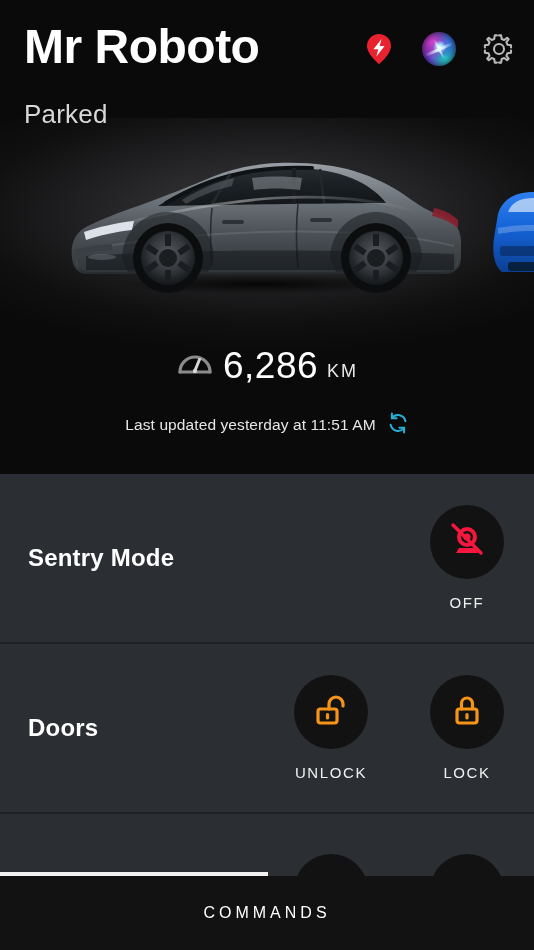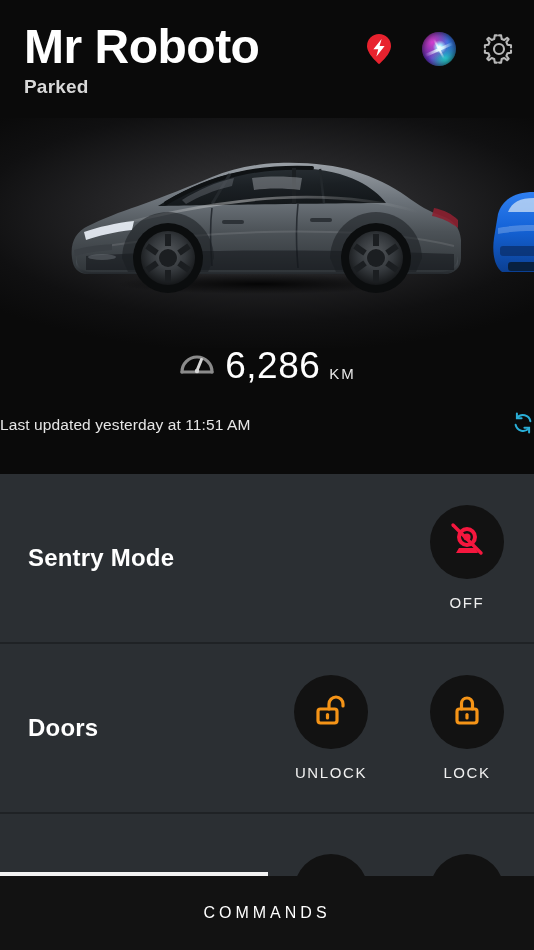--- a/index.html
+++ b/index.html
@@ -20,22 +20,22 @@
   .header {
     position:absolute; left:0; top:0; width:534px; height:130px;
     padding:22px 22px 0 24px;
     z-index:5;
   }
   .car-name {
     font-size:48px; font-weight:bold; color:#ffffff;
     letter-spacing:-0.5px; line-height:1.05;
   }
   .car-status {
-    font-size:19px; font-weight:bold; color:#d8d8d8;
-    margin-top:4px; letter-spacing:0.2px;
+    font-size:26px; font-weight:normal; color:#d8d8d8;
+    margin-top:27px; letter-spacing:0.2px;
   }
 
   .header-icons {
     position:absolute; right:18px; top:32px;
     display:flex; align-items:center; gap:26px;
   }
   .hdr-ic { width:34px; height:34px; display:block; cursor:pointer; }
 
   
   .siri-orb {
@@ -81,27 +81,27 @@
   .stats {
     position:absolute; left:0; top:344px; width:534px;
     display:flex; justify-content:center; align-items:center; gap:20px;
   }
   .stat { display:flex; align-items:center; gap:9px; }
   .stat-val {
     font-size:37px; font-weight:500; color:#ffffff;
     letter-spacing:0.5px; line-height:1;
   }
   .stat-unit {
-    font-size:15px; color:#e8e8e8; letter-spacing:2px;
+    font-size:18px; color:#e8e8e8; letter-spacing:2px;
     align-self:flex-end; padding-bottom:4px;
   }
 
   .updated {
     position:absolute; left:0; top:412px; width:534px;
-    display:flex; justify-content:space-between; align-items:center; gap:11px;
+    display:flex; justify-content:center; align-items:center; gap:11px;
   }
   .updated-text { font-size:15.5px; color:#e6e6e6; letter-spacing:.1px; }
 
   
   .panel {
     position:absolute; left:0; top:474px; width:534px; height:402px;
     background:#2b2f33;
     overflow:hidden;
   }
   .cmd-row {

